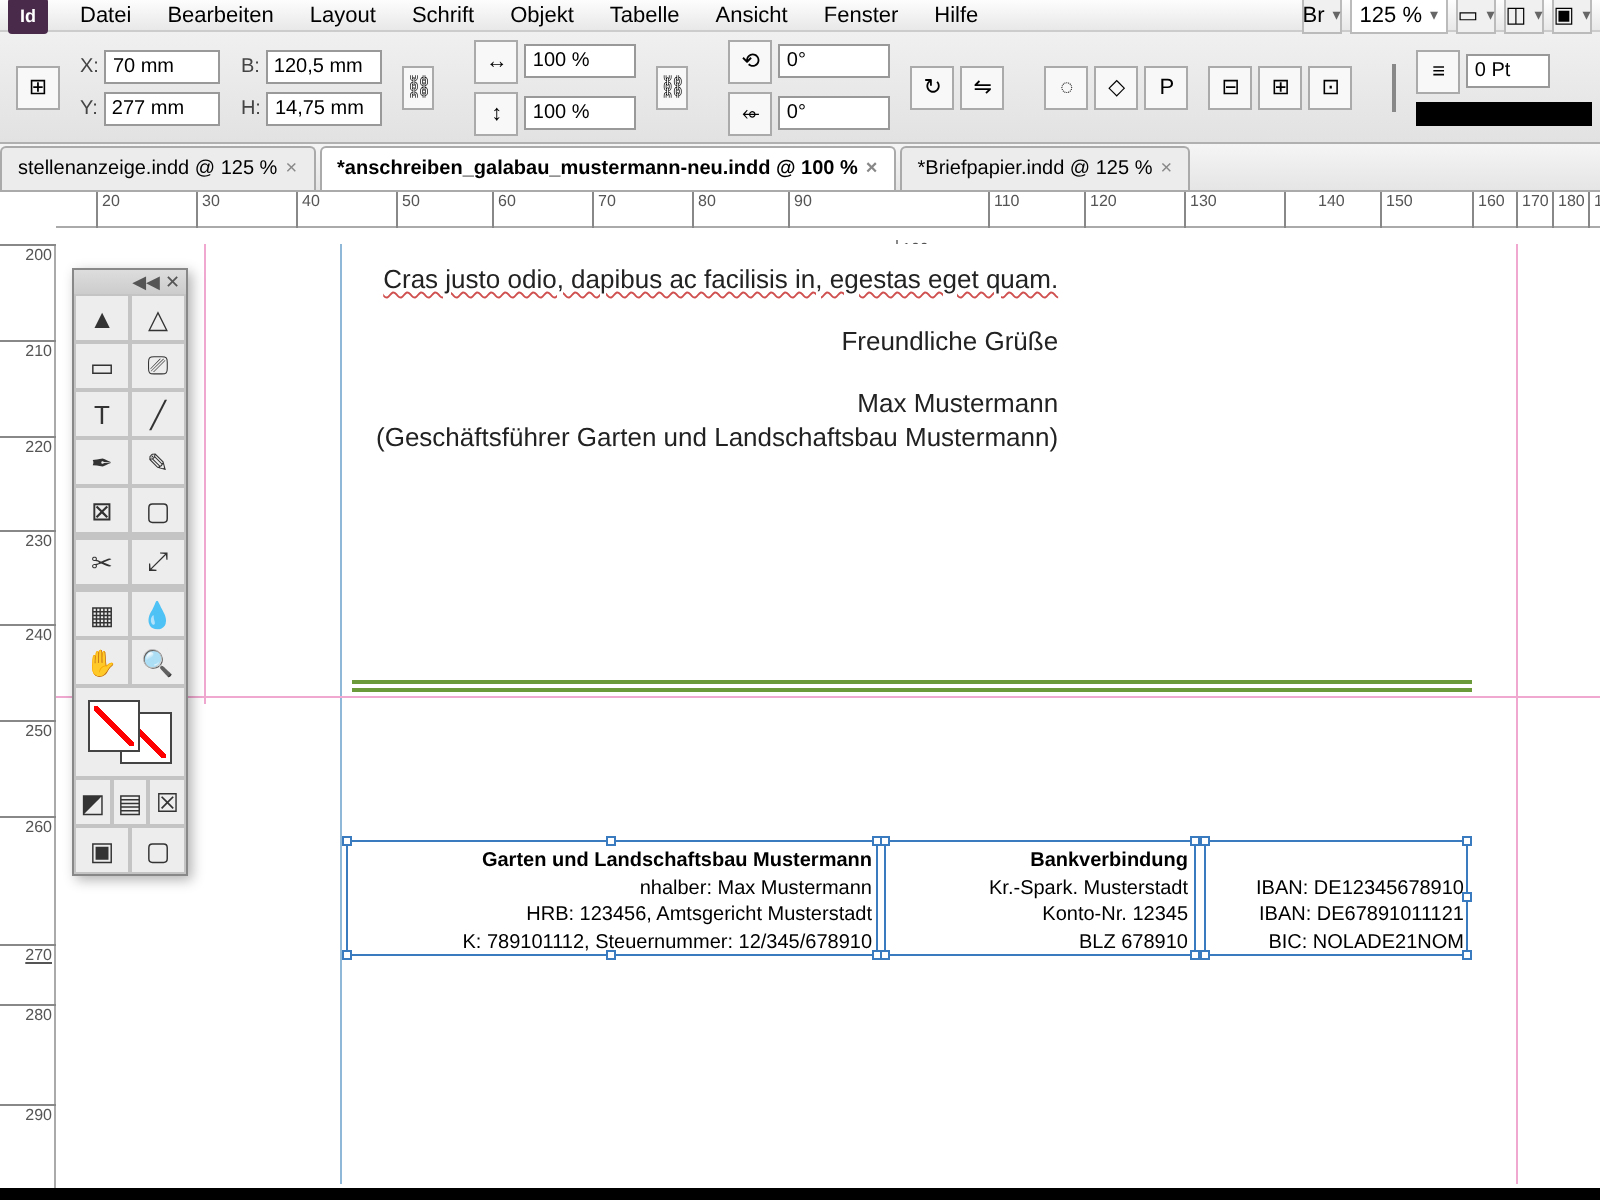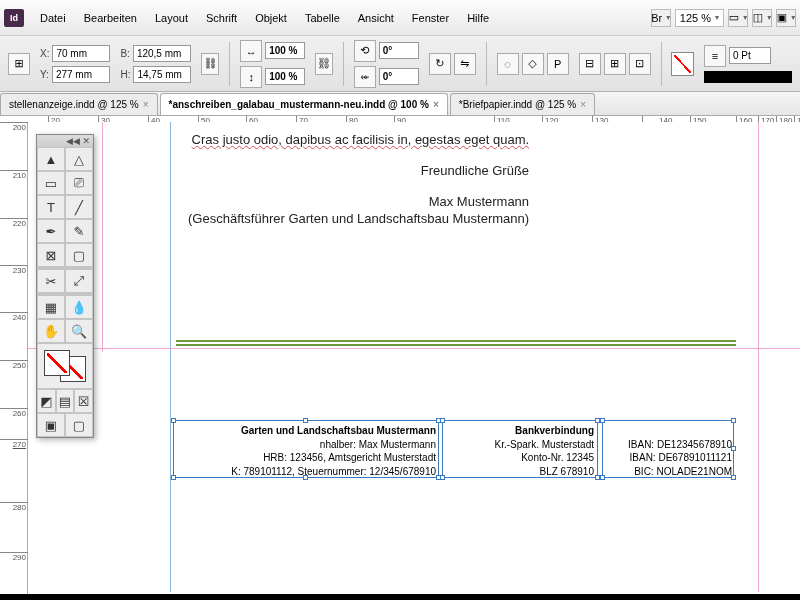--- a/index.html
+++ b/index.html
@@ -1,40 +1,40 @@
 <!DOCTYPE html>
 <html><head>
 <meta charset="utf-8">
 <style>
 * { margin:0; padding:0; box-sizing:border-box; font-family:Arial,sans-serif; }
 body { background:#fff; width:800px; height:600px; overflow:hidden; position:relative; }
 
 
-.menubar { height:36px; background:linear-gradient(#fdfdfd,#e8e8e8); border-bottom:1px solid #ccc; display:flex; align-items:center; padding:0 4px; gap:2px; font-size:11px; }
+.menubar { height:16px; background:linear-gradient(#fdfdfd,#e8e8e8); border-bottom:1px solid #ccc; display:flex; align-items:center; padding:0 4px; gap:2px; font-size:11px; }
 .menubar .app-icon { width:20px; height:18px; background:#4a2a4a; color:#fff; display:flex; align-items:center; justify-content:center; font-size:9px; font-weight:bold; border-radius:2px; margin-right:6px; }
 .menubar .m { padding:3px 8px; cursor:default; }
 .menubar .spacer { flex:1; }
 .menubar .right-items { display:flex; align-items:center; gap:4px; }
 .menubar .ctrl { display:flex; align-items:center; border:1px solid #bbb; padding:1px 4px; font-size:11px; background:#fff; height:18px; }
 .menubar .iconbox { width:20px; height:18px; border:1px solid #bbb; background:#f0f0f0; display:flex; align-items:center; justify-content:center; }
 .menubar .dd::after { content:"▾"; font-size:8px; margin-left:4px; color:#666; }
 
 
 .control-panel { height:56px; background:linear-gradient(#f0f0f0,#e2e2e2); border-bottom:1px solid #b0b0b0; display:flex; align-items:center; padding:4px 8px; gap:10px; font-size:10px; }
 .cp-group { display:flex; flex-direction:column; gap:4px; }
 .cp-row { display:flex; align-items:center; gap:3px; }
 .cp-row label { color:#444; }
 .cp-row input { width:58px; height:17px; font-size:10px; border:1px solid #999; padding:0 3px; }
 .cp-icons { display:flex; gap:3px; }
 .cp-icon { width:22px; height:22px; border:1px solid #aaa; background:#f8f8f8; display:flex; align-items:center; justify-content:center; font-size:11px; }
 .cp-sep { width:1px; height:44px; background:#bbb; }
 .swatch { width:28px; height:24px; border:1px solid #888; background:#fff; position:relative; }
 .swatch::before { content:""; position:absolute; left:2px; top:2px; right:2px; bottom:2px; background:linear-gradient(to top right, transparent 46%, red 46%, red 54%, transparent 54%); }
 .stroke-bar { width:88px; height:12px; background:#000; border:1px solid #000; }
-.pct input { width:40px;font-weight:bold; }
+.pct input { width:56px; }
 
 
 .tabs { height:24px; background:linear-gradient(#f5f5f5,#e5e5e5); border-bottom:1px solid #aaa; display:flex; align-items:flex-end; font-size:10px; }
 .tab { padding:5px 8px; border:1px solid #aaa; border-bottom:none; background:#ececec; margin-right:2px; display:flex; align-items:center; gap:4px; border-radius:3px 3px 0 0; }
 .tab.active { background:#fff; font-weight:bold; }
 .tab .x { font-size:10px; color:#888; cursor:pointer; }
 
 
 .hruler { height:18px; background:#fff; border-bottom:1px solid #aaa; position:relative; margin-left:28px; font-size:8px; color:#555; }
 .hruler .tick { position:absolute; top:0; border-left:1px solid #888; height:18px; padding-left:2px; }
@@ -206,21 +206,21 @@
     <div class="tick" style="left: 766px;">190</div>
   </div>
 <div class="vruler" id="vruler">
     <div class="tick" style="top: 0px;">200</div>
     <div class="tick" style="top: 48px;">210</div>
     <div class="tick" style="top: 96px;">220</div>
     <div class="tick" style="top: 143px;">230</div>
     <div class="tick" style="top: 190px;">240</div>
     <div class="tick" style="top: 238px;">250</div>
     <div class="tick" style="top: 286px;">260</div>
-    <div class="tick" style="top: 317px; text-decoration: underline;">270</div>
+    <div class="tick" style="top: 350px; text-decoration: underline;">270</div>
     <div class="tick" style="top: 380px;">280</div>
     <div class="tick" style="top: 430px;">290</div>
   </div>
 
 <div class="canvas">
   <div class="margin-guide" style="left:74px; top:0; width:1px; height:230px;"></div>
   <div class="col-guide" style="left:142px; top:0; width:1px; height:100%;"></div>
   <div class="margin-guide" style="left:730px; top:0; width:1px; height:100%;"></div>
   <div class="margin-guide" style="left:0; top:226px; height:1px; width:100%;"></div>
   <div class="green-line" style="left:148px; top:218px; width:560px;"></div>

